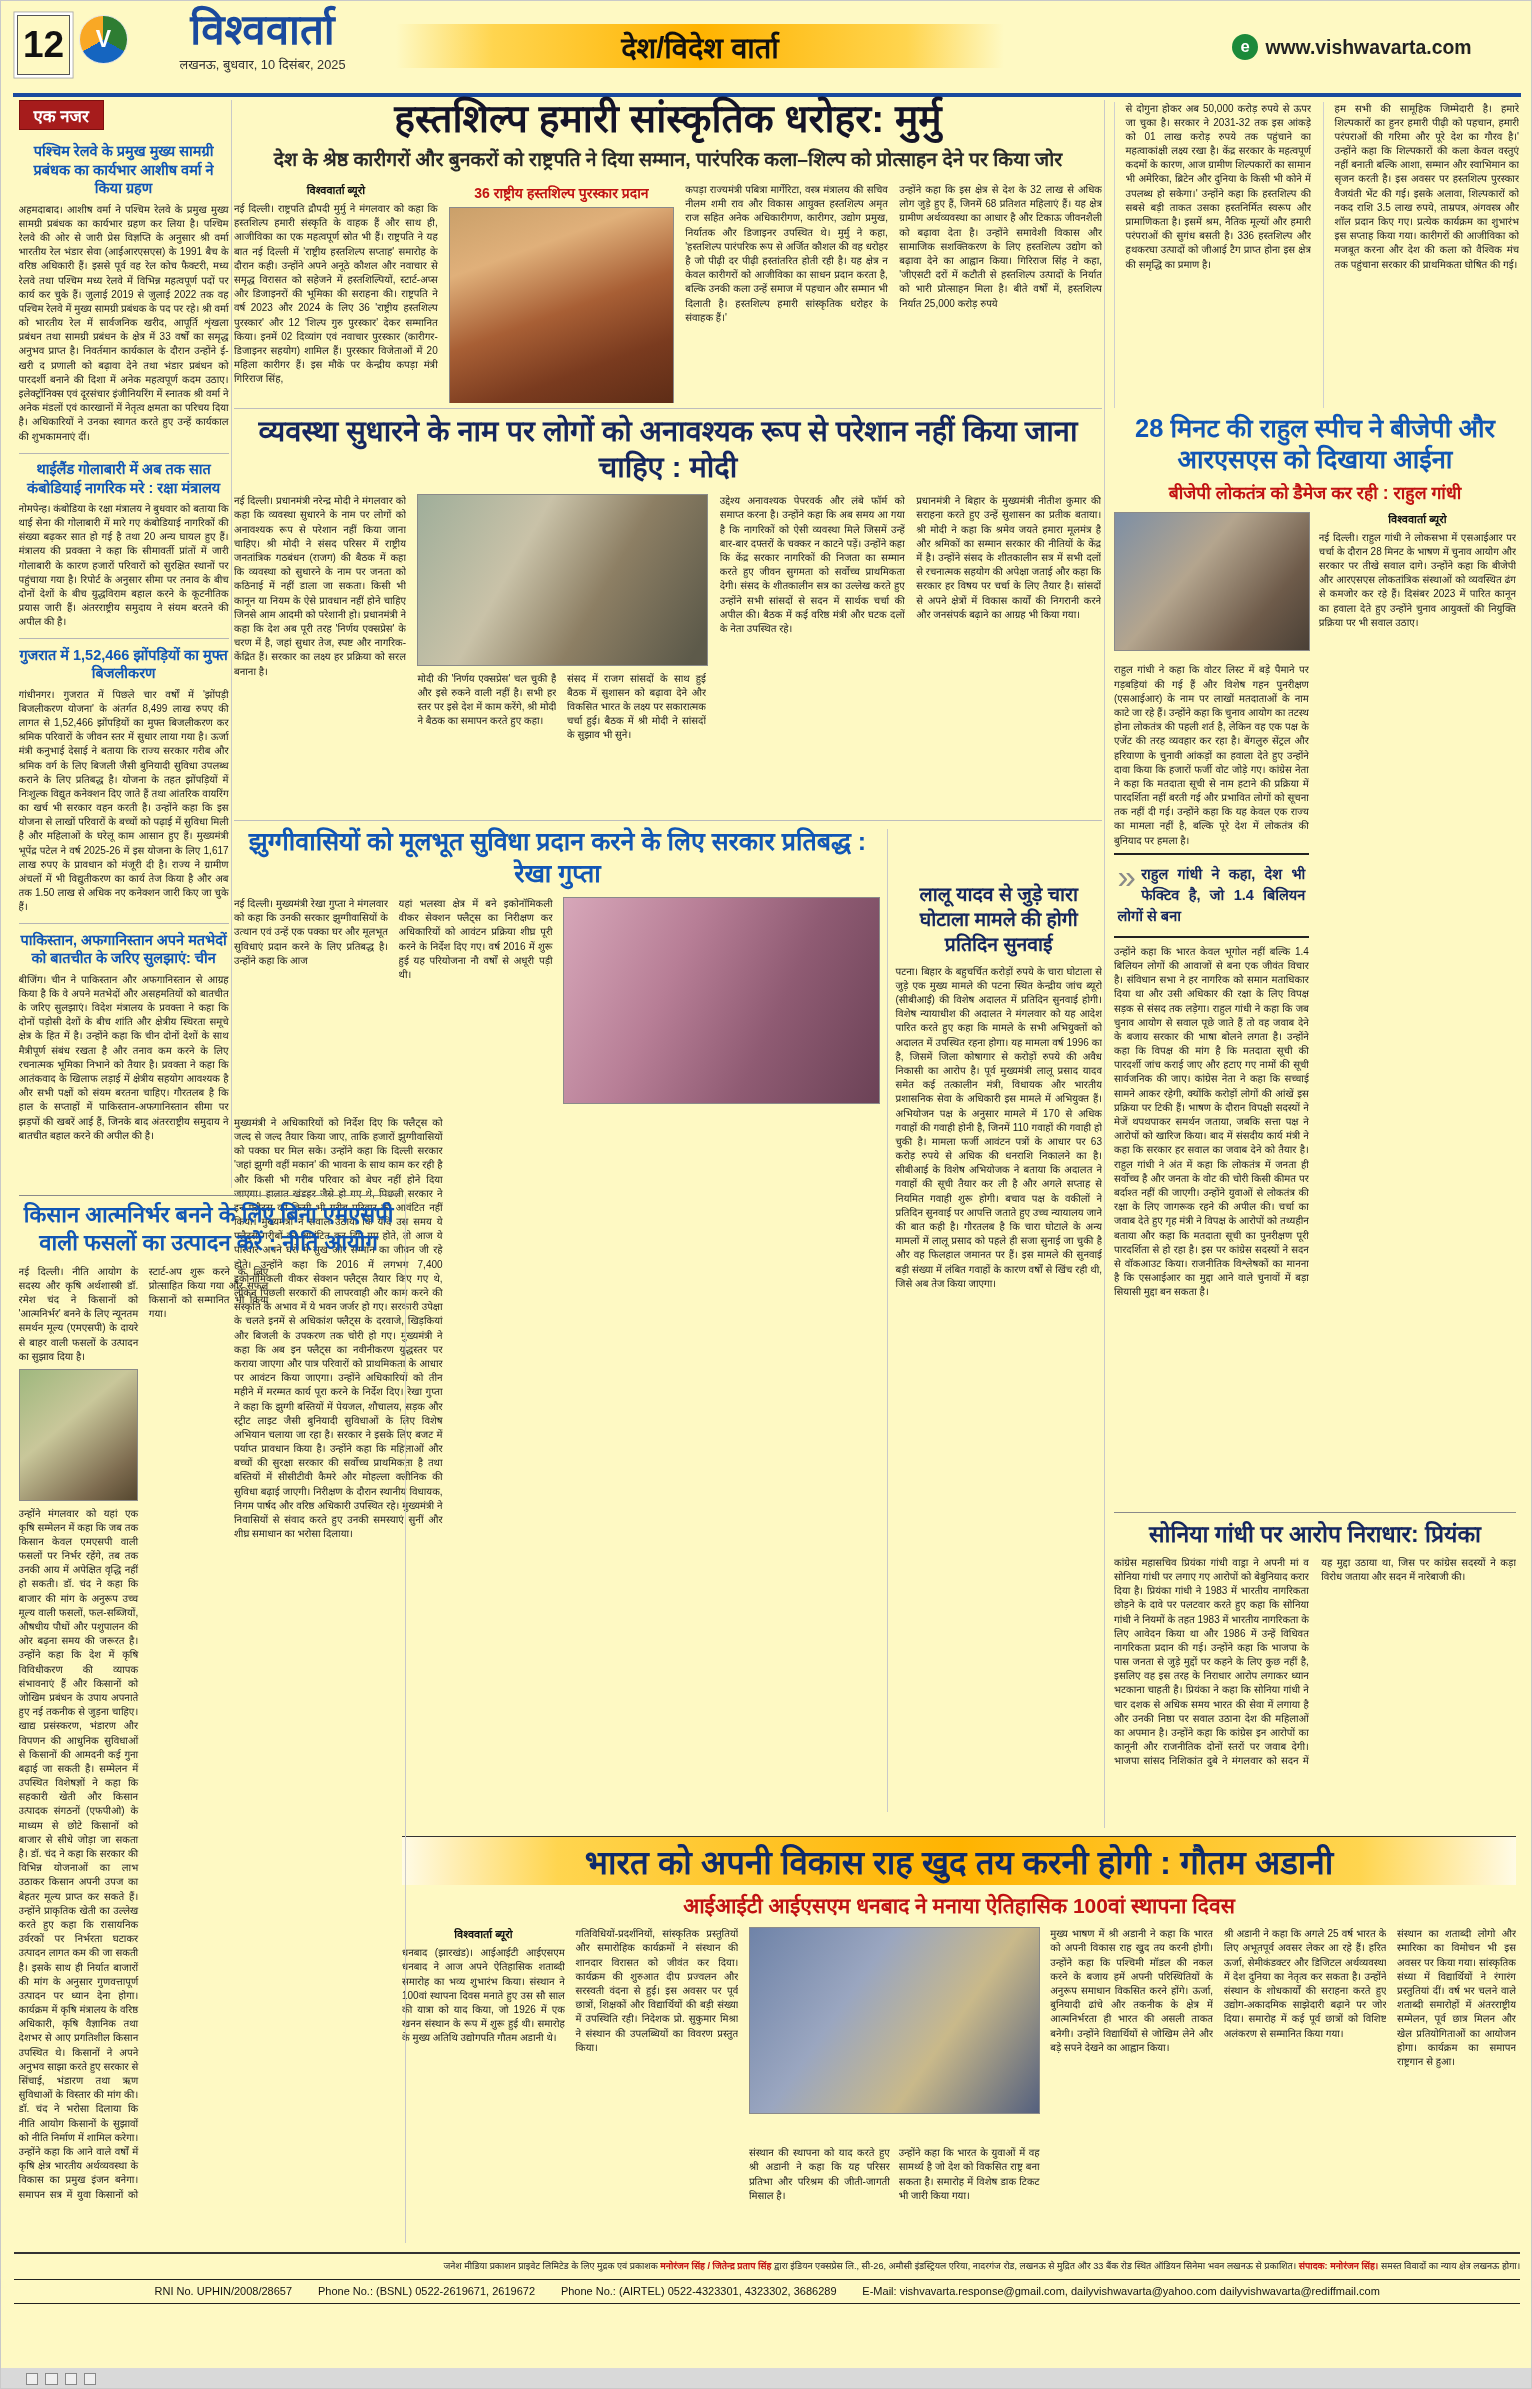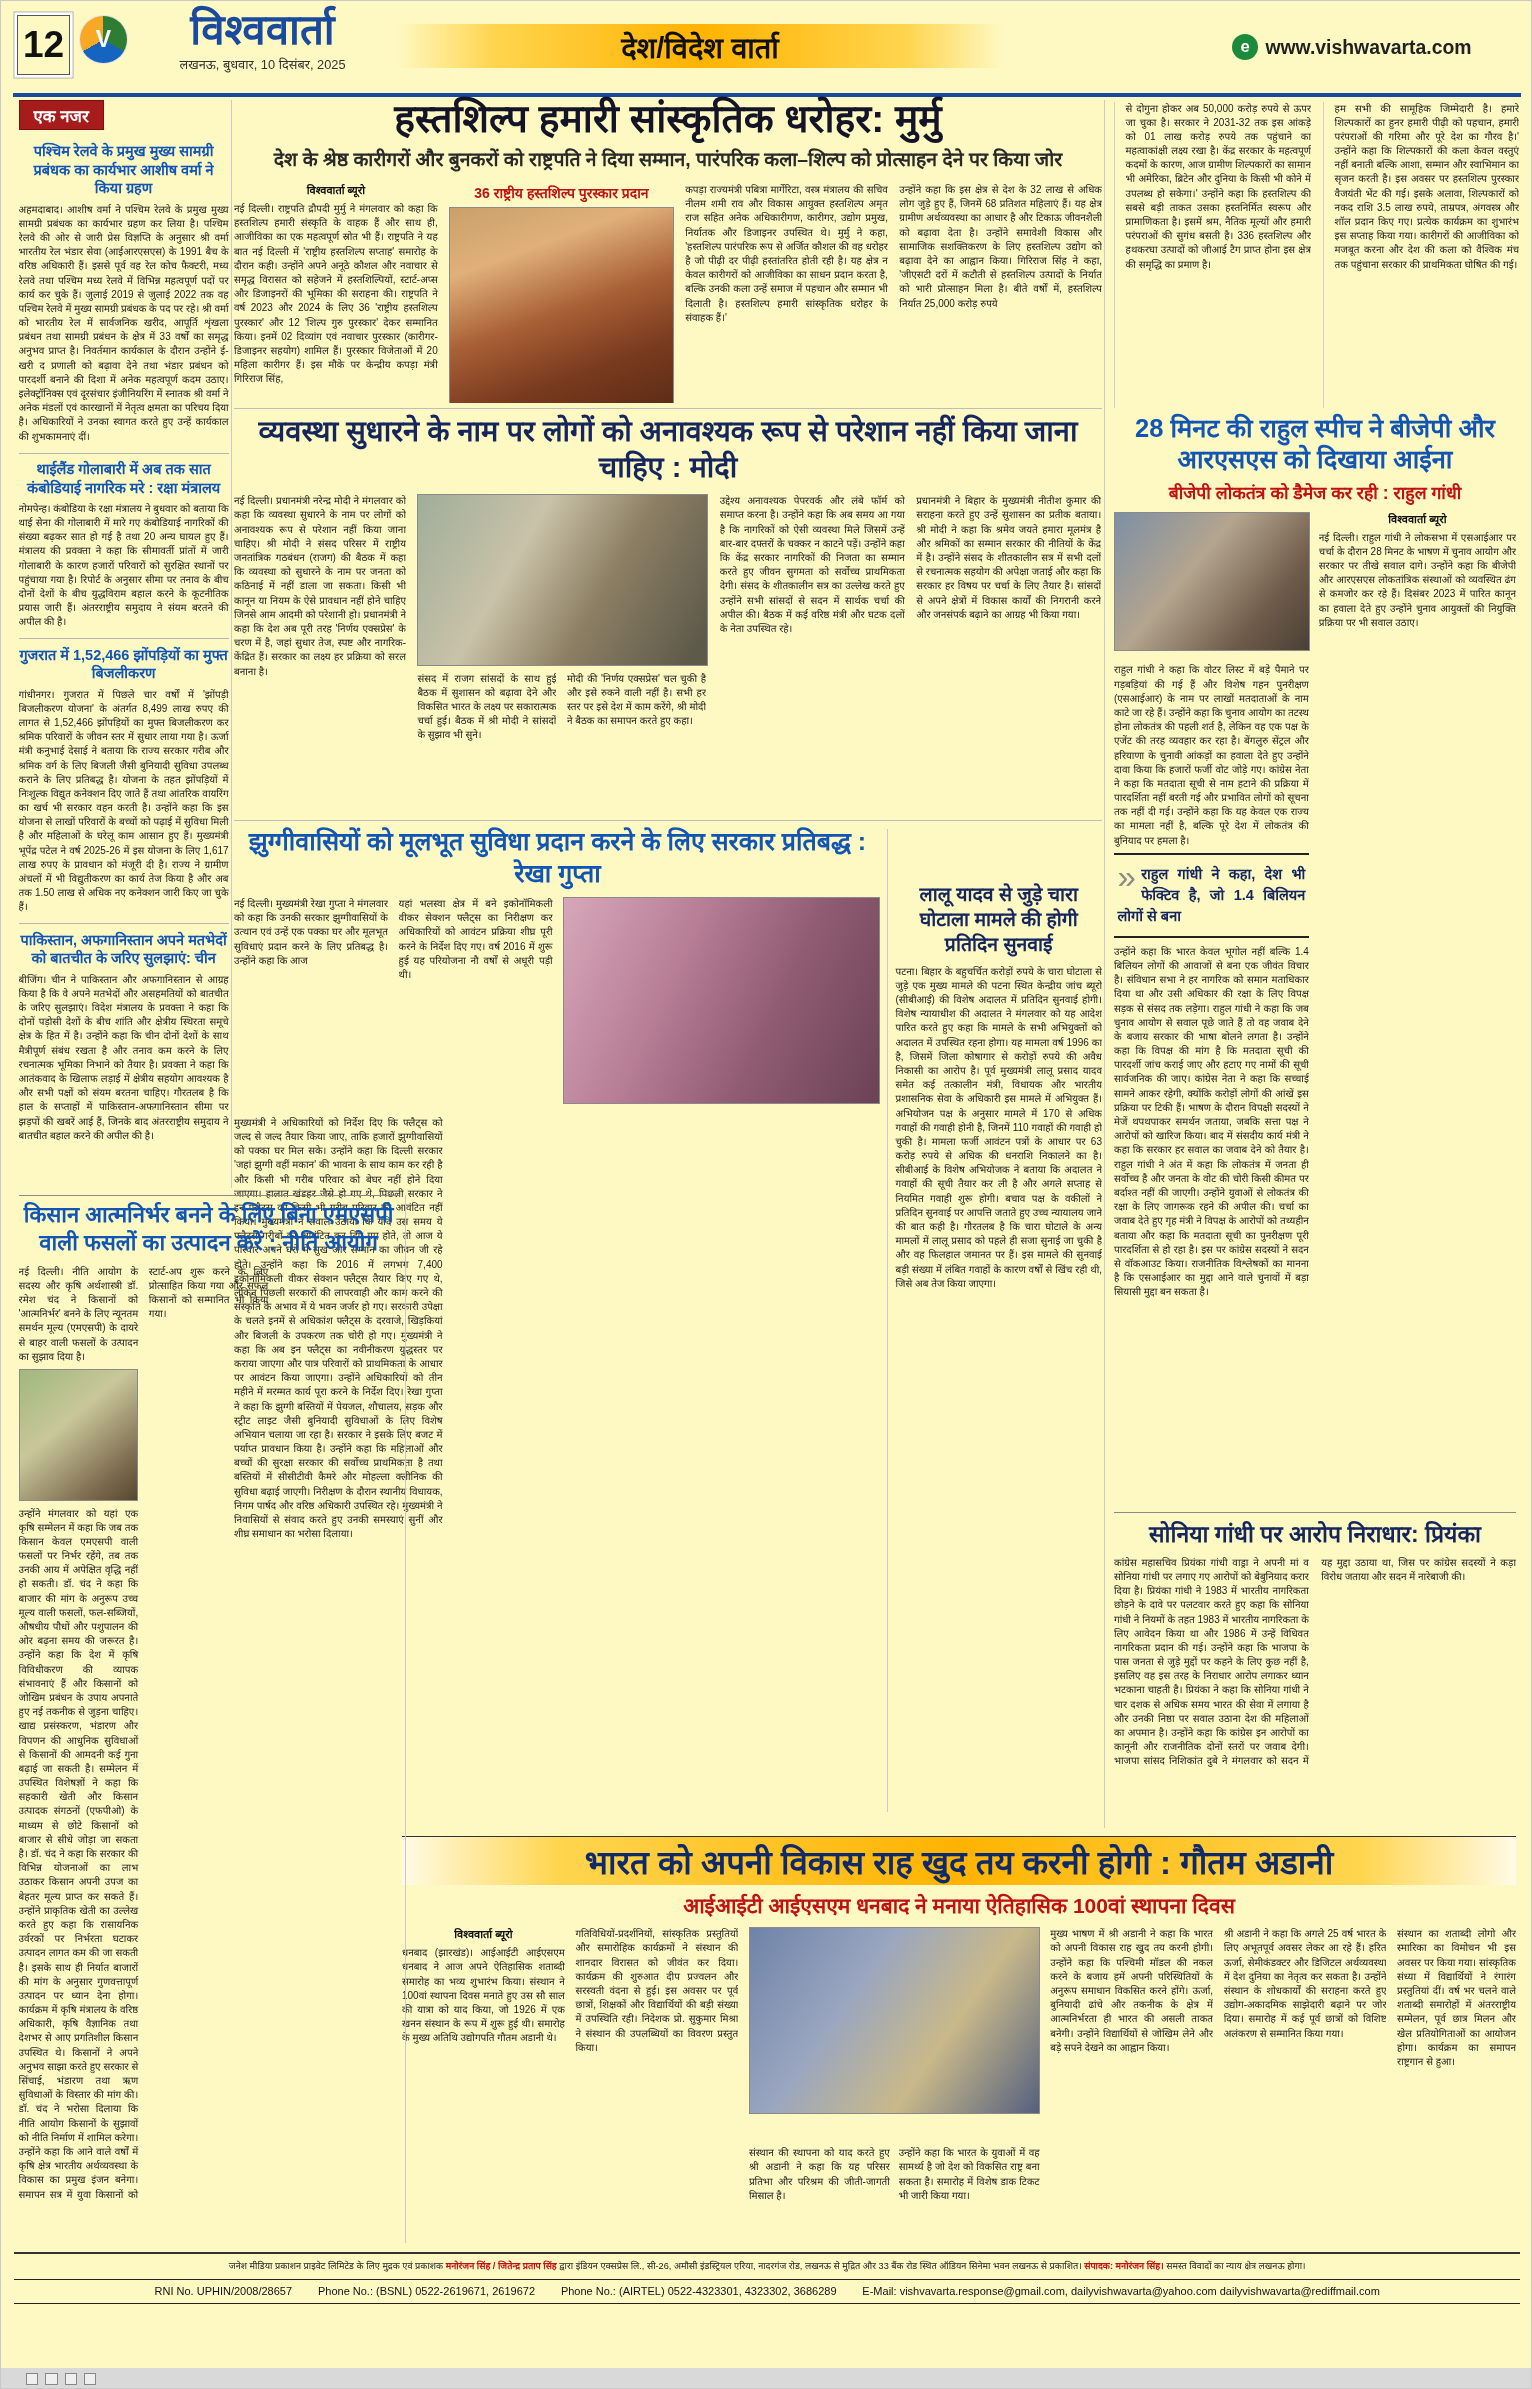--- a/index.html
+++ b/index.html
@@ -90,21 +90,21 @@
   .adani { left:401px; top:1835px; width:1114px; height:412px; }
   .adani-banner { height:49px; border-top:1.8px solid #333; display:flex; align-items:center; justify-content:center; background:linear-gradient(90deg,#fffbe6 0%,#ffd54f 14%,#ffb300 50%,#ffd54f 86%,#fffbe6 100%); }
   .adani-banner h2 { font-size:33px; color:#0f2a6b; }
   .adani-sub { text-align:center; font-size:21px; font-weight:bold; color:var(--accent_red,#c11212); margin:6.2px 0 8px; }
   .adani-row { display:flex; gap:10.6px; height:319px; }
   .adani-photo { height:187px; background:linear-gradient(125deg,#6f83a8,#9aa6c0 35%,#c9b98a 65%,#54607e 100%); margin-bottom:5.3px; }
   .adani-under { display:flex; gap:8.8px; height:120px; overflow:hidden;margin-top:32px; }
 
   
   .f-rule { left:13.2px; top:2251px; width:1506px; height:1.8px; background:#333; }
-  .f-print { left:13.2px; top:2258px; width:1506px; text-align:center; font-size:9.2px; color:#222; }
+  .f-print { left:13.2px; top:2258px; width:1506px; text-align:right; font-size:9.2px; color:#222; }
   .f-print .red { color:var(--accent_red,#c11212); font-weight:bold; }
   .f-rni { left:13.2px; top:2278px; width:1506px; border-top:1.3px solid #222; border-bottom:1.3px solid #222; padding:5.3px 0; text-align:center; font-size:11px; color:#111; }
   .f-rni span { margin:0 11.4px; }
   .bottom-strip { left:0; top:2367px; width:1532px; height:22px; background:#d9d9d9; display:flex; align-items:center; gap:7px; padding-left:25px; }
   .mini-sq { width:12.3px; height:12.3px; border:0.9px solid #888; background:#efefef; }
 
   
   .vline { position:absolute; width:0.9px; background:#c9c9c9; }
   .hline { position:absolute; height:0.9px; background:#bdbdbd; }
 </style>
@@ -173,22 +173,22 @@
     <div class="lead-tall2 body-text">हम सभी की सामूहिक जिम्मेदारी है। हमारे शिल्पकारों का हुनर हमारी पीढ़ी को पहचान, हमारी परंपराओं की गरिमा और पूरे देश का गौरव है।' उन्होंने कहा कि शिल्पकारों की कला केवल वस्तुएं नहीं बनाती बल्कि आशा, सम्मान और स्वाभिमान का सृजन करती है। इस अवसर पर हस्तशिल्प पुरस्कार वैजयंती भेंट की गई। इसके अलावा, शिल्पकारों को नकद राशि 3.5 लाख रुपये, ताम्रपत्र, अंगवस्त्र और शॉल प्रदान किए गए। प्रत्येक कार्यक्रम का शुभारंभ इस सप्ताह किया गया। कारीगरों की आजीविका को मजबूत करना और देश की कला को वैश्विक मंच तक पहुंचाना सरकार की प्राथमिकता घोषित की गई।</div>
   </article>
 
   <article class="abs modi">
     <h2>व्यवस्था सुधारने के नाम पर लोगों को अनावश्यक रूप से परेशान नहीं किया जाना चाहिए : मोदी</h2>
     <div class="modi-row">
       <div class="col body-text" style="width:172px;">नई दिल्ली। प्रधानमंत्री नरेन्द्र मोदी ने मंगलवार को कहा कि व्यवस्था सुधारने के नाम पर लोगों को अनावश्यक रूप से परेशान नहीं किया जाना चाहिए। श्री मोदी ने संसद परिसर में राष्ट्रीय जनतांत्रिक गठबंधन (राजग) की बैठक में कहा कि व्यवस्था को सुधारने के नाम पर जनता को कठिनाई में नहीं डाला जा सकता। किसी भी कानून या नियम के ऐसे प्रावधान नहीं होने चाहिए जिनसे आम आदमी को परेशानी हो। प्रधानमंत्री ने कहा कि देश अब पूरी तरह 'निर्णय एक्सप्रेस' के चरण में है, जहां सुधार तेज, स्पष्ट और नागरिक-केंद्रित हैं। सरकार का लक्ष्य हर प्रक्रिया को सरल बनाना है।</div>
       <div class="col" style="width:291px;">
         <div class="photo modi-photo"></div>
         <div class="modi-under">
+          <div class="col body-text" style="width:139px;">मोदी की 'निर्णय एक्सप्रेस' चल चुकी है और इसे रुकने वाली नहीं है। सभी हर स्तर पर इसे देश में काम करेंगे, श्री मोदी ने बैठक का समापन करते हुए कहा।</div>
           <div class="col body-text" style="width:139px;">संसद में राजग सांसदों के साथ हुई बैठक में सुशासन को बढ़ावा देने और विकसित भारत के लक्ष्य पर सकारात्मक चर्चा हुई। बैठक में श्री मोदी ने सांसदों के सुझाव भी सुने।</div>
-          <div class="col body-text" style="width:139px;">मोदी की 'निर्णय एक्सप्रेस' चल चुकी है और इसे रुकने वाली नहीं है। सभी हर स्तर पर इसे देश में काम करेंगे, श्री मोदी ने बैठक का समापन करते हुए कहा।</div>
         </div>
       </div>
       <div class="col body-text" style="width:185px;">उद्देश्य अनावश्यक पेपरवर्क और लंबे फॉर्म को समाप्त करना है। उन्होंने कहा कि अब समय आ गया है कि नागरिकों को ऐसी व्यवस्था मिले जिसमें उन्हें बार-बार दफ्तरों के चक्कर न काटने पड़ें। उन्होंने कहा कि केंद्र सरकार नागरिकों की निजता का सम्मान करते हुए जीवन सुगमता को सर्वोच्च प्राथमिकता देगी। संसद के शीतकालीन सत्र का उल्लेख करते हुए उन्होंने सभी सांसदों से सदन में सार्थक चर्चा की अपील की। बैठक में कई वरिष्ठ मंत्री और घटक दलों के नेता उपस्थित रहे।</div>
       <div class="col body-text" style="width:185px;">प्रधानमंत्री ने बिहार के मुख्यमंत्री नीतीश कुमार की सराहना करते हुए उन्हें सुशासन का प्रतीक बताया। श्री मोदी ने कहा कि श्रमेव जयते हमारा मूलमंत्र है और श्रमिकों का सम्मान सरकार की नीतियों के केंद्र में है। उन्होंने संसद के शीतकालीन सत्र में सभी दलों से रचनात्मक सहयोग की अपेक्षा जताई और कहा कि सरकार हर विषय पर चर्चा के लिए तैयार है। सांसदों से अपने क्षेत्रों में विकास कार्यों की निगरानी करने और जनसंपर्क बढ़ाने का आग्रह भी किया गया।</div>
     </div>
   </article>
 
   <article class="abs rahul">
     <h2>28 मिनट की राहुल स्पीच ने बीजेपी और आरएसएस को दिखाया आईना</h2>
     <div class="rahul-sub">बीजेपी लोकतंत्र को डैमेज कर रही : राहुल गांधी</div>

